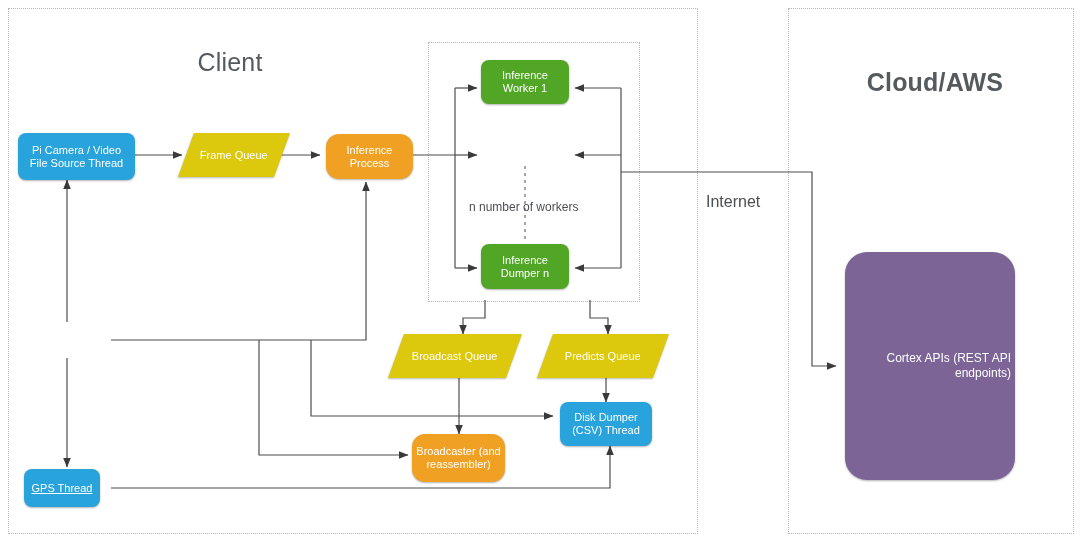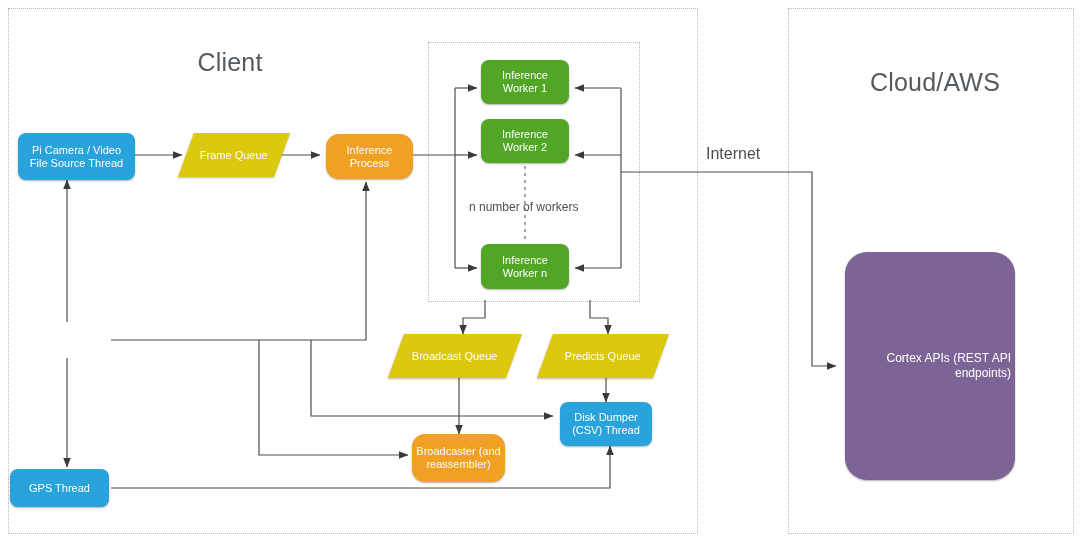--- a/index.html
+++ b/index.html
@@ -64,33 +64,33 @@
     box-sizing: border-box;
     transform: skewX(-20deg);
     box-shadow: 0 1px 2px rgba(0,0,0,.28);
   }
   .queue > span { transform: skewX(20deg); display: block; }
   .free-label {
     position: absolute;
     color: #4a4f54;
     white-space: nowrap;
   }
-  .lbl-internet { font-size: 16px; }
+  .lbl-internet { font-size: 16px; margin-top: 48px; }
   .lbl-workers  { font-size: 12px; }
 </style>
 </head>
 <body>
 
 <div id="canvas">
 
   <div class="zone" style="left:8px; top:8px; width:688px; height:524px;"></div>
   <div class="zone" style="left:788px; top:8px; width:284px; height:524px;"></div>
 
   <div class="zone-title" style="left:160px; top:48px; width:140px;">Client</div>
-  <div class="zone-title" style="left:845px; top:68px; width:180px;">Cloud/AWS</div>
+  <div class="zone-title" style="left:845px; top:68px; width:180px;font-weight:bold;">Cloud/AWS</div>
 
   <div class="zone" style="left:428px; top:42px; width:210px; height:258px;"></div>
 
   <svg class="wires" viewBox="0 0 1080 540">
     <defs>
       <marker id="ah" markerWidth="9" markerHeight="9" refX="7.6" refY="3.2" orient="auto" markerUnits="strokeWidth">
         <path d="M0,0 L8,3.2 L0,6.4 z" fill="#3a3a3a"></path>
       </marker>
     </defs>
     <g stroke="#4d4d4d" stroke-width="1.2" fill="none">
@@ -134,31 +134,30 @@
 
   <div class="node blue" style="left:18px; top:133px; width:117px; height:47px;">Pi Camera / Video File Source Thread</div>
 
   <div class="queue" style="left:186px; top:133px; width:96px; height:44px;">
     <span>Frame Queue</span>
   </div>
 
   <div class="node orange" style="left:326px; top:134px; width:87px; height:45px;">Inference Process</div>
 
   <div class="node green" style="left:481px; top:60px; width:88px; height:44px;">Inference Worker 1</div>
-  <div class="node green" style="left:481px; top:119px; width:88px; height:44px;">Inference Worker 2</div>
-  <div class="node green" style="left:481px; top:244px; width:88px; height:45px;">Inference Worker n</div>
+  <div class="node green" style="left:481px; top:244px; width:88px; height:45px;">Inference Dumper n</div>
 
   <svg class="wires" viewBox="0 0 1080 540">
     <path d="M525,166 L525,243" stroke="#6b6b6b" stroke-width="1.2" stroke-dasharray="3,4" fill="none"></path>
   </svg>
 
   <div class="free-label lbl-workers" style="left:469px; top:200px;">n number of workers</div>
 
 
-  <div class="node blue" style="left:10px; top:469px; width:99px; height:38px;">GPS Thread</div>
+  <div class="node blue" style="left:24px; top:469px; width:76px; height:38px;text-decoration:underline;">GPS Thread</div>
 
   <div class="queue" style="left:396px; top:334px; width:118px; height:44px;">
     <span>Broadcast Queue</span>
   </div>
 
   <div class="queue" style="left:545px; top:334px; width:116px; height:44px;">
     <span>Predicts Queue</span>
   </div>
 
   <div class="node blue" style="left:560px; top:402px; width:92px; height:44px;">Disk Dumper (CSV) Thread</div>

